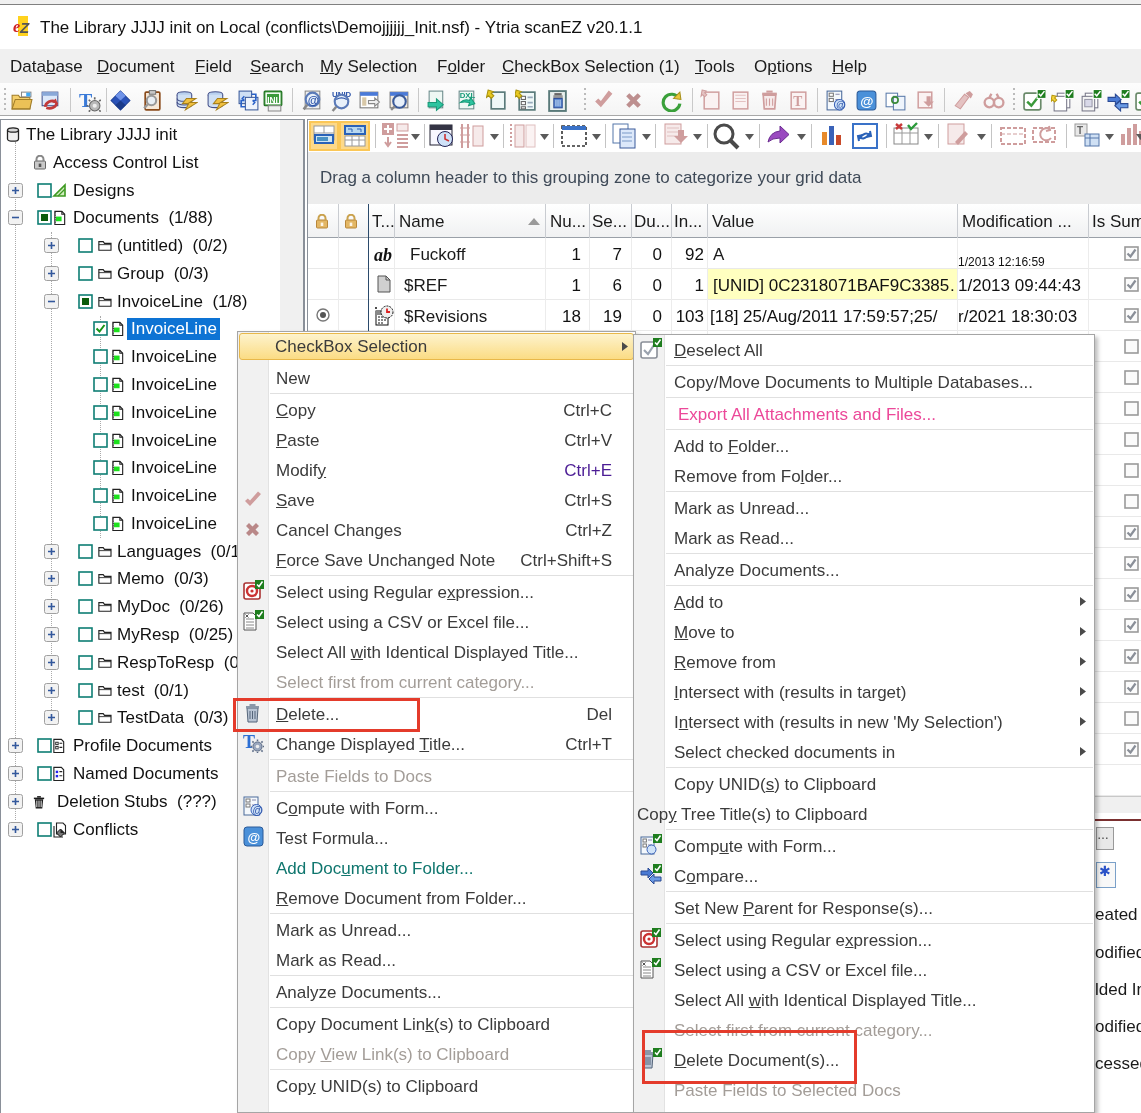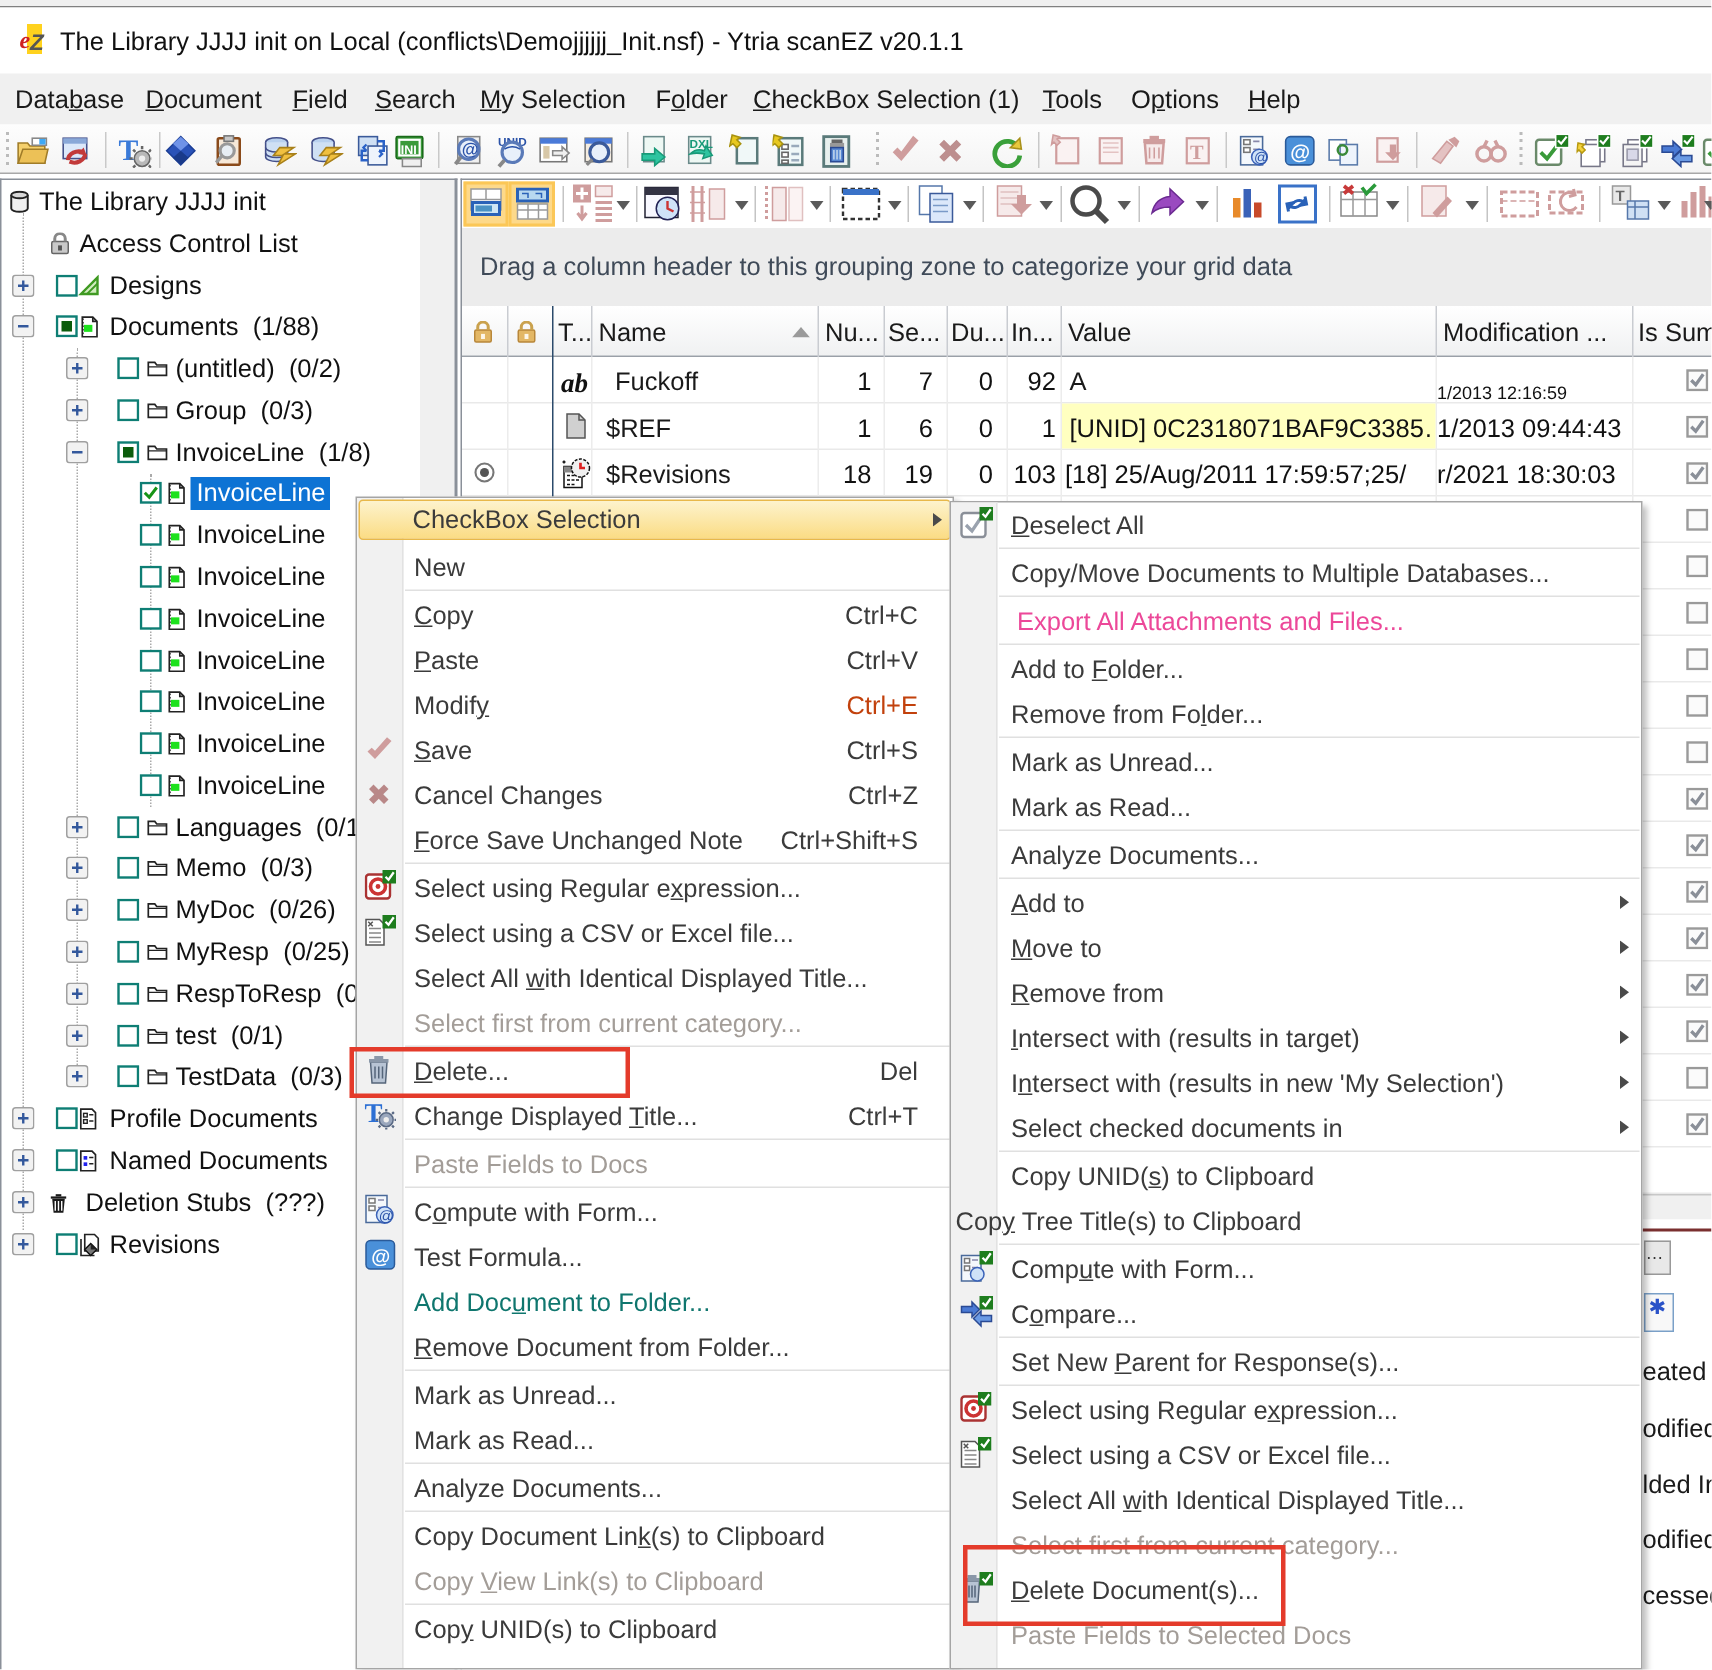--- a/index.html
+++ b/index.html
@@ -855,36 +855,36 @@
 <svg style="position:absolute;left:8px;top:822px;" width="15" height="15" viewBox="0 0 15 15">
     <rect x="0.5" y="0.5" width="14" height="14" rx="2" fill="#f2f2f2" stroke="#a0a0a0"></rect>
     <path d="M4 7.5 H11 M7.5 4 V11" stroke="#33589c" stroke-width="1.6"></path>
   </svg>
 <svg style="position:absolute;left:37px;top:822px;" width="15" height="15" viewBox="0 0 15 15">
     <rect x="1" y="1" width="13" height="13" fill="#fff" stroke="#0e7e74" stroke-width="1.6"></rect>
   </svg>
 <svg style="position:absolute;left:52px;top:821px;" width="15" height="17" viewBox="0 0 15 15">
     <use href="#i-confl"></use>
   </svg>
-<div style="position:absolute;left:73px;top:820px;font-size:17px;color:#111;white-space:pre;">Revisions</div>
+<div style="position:absolute;left:73px;top:820px;font-size:17px;color:#111;white-space:pre;">Conflicts</div>
 <div style="position:absolute;left:237px;top:331px;width:399px;height:782px;background:#fff;border:1px solid #a5a5a5;box-shadow:3px 3px 4px rgba(0,0,0,0.25);"></div>
 <div style="position:absolute;left:238px;top:332px;width:31px;height:780px;background:#f1f1f1;border-right:1px solid #e2e2e2;"></div>
 <div style="position:absolute;left:239px;top:333px;width:395px;height:27px;background:linear-gradient(#fdf3cd,#fbdc84);border:1px solid #e8b84a;border-radius:3px;"></div>
 <div style="position:absolute;left:275px;top:337px;font-size:17px;color:#3b3b3b;white-space:pre;">CheckBox Selection</div>
 <svg style="position:absolute;left:622px;top:342px;" width="6" height="9" viewBox="0 0 6 9">
     <path d="M0 0 L6 4.5 L0 9 Z" fill="#4a4a4a"></path>
   </svg>
 <div style="position:absolute;left:276px;top:369px;font-size:17px;color:#3b3b3b;white-space:pre;">New</div>
 <div style="position:absolute;left:270px;top:392.5px;width:364px;height:1px;background:#e0e0e0;"></div>
 <div style="position:absolute;left:276px;top:401px;font-size:17px;color:#3b3b3b;white-space:pre;"><u>C</u>opy</div>
 <div style="position:absolute;left:512px;top:401px;width:100px;font-size:17px;color:#3b3b3b;text-align:right;white-space:pre;">Ctrl+C</div>
 <div style="position:absolute;left:276px;top:431px;font-size:17px;color:#3b3b3b;white-space:pre;"><u>P</u>aste</div>
 <div style="position:absolute;left:512px;top:431px;width:100px;font-size:17px;color:#3b3b3b;text-align:right;white-space:pre;">Ctrl+V</div>
 <div style="position:absolute;left:276px;top:461px;font-size:17px;color:#3b3b3b;white-space:pre;">Modif<u>y</u></div>
-<div style="position:absolute;left:512px;top:461px;width:100px;font-size:17px;color:#c2410c;text-align:right;white-space:pre;">Ctrl+E</div>
+<div style="position:absolute;left:512px;top:461px;width:100px;font-size:17px;color:#4c1d95;text-align:right;white-space:pre;">Ctrl+E</div>
 <div style="position:absolute;left:276px;top:491px;font-size:17px;color:#3b3b3b;white-space:pre;"><u>S</u>ave</div>
 <div style="position:absolute;left:512px;top:491px;width:100px;font-size:17px;color:#3b3b3b;text-align:right;white-space:pre;">Ctrl+S</div>
 <svg style="position:absolute;left:243px;top:490px;" width="20" height="18" viewBox="0 0 20 18">
     <path d="M2 11 L7 16 L18 4 L15 1.5 L7 10.5 L4.8 8.5 Z" fill="#cf9d9d"></path>
   </svg>
 <div style="position:absolute;left:276px;top:521px;font-size:17px;color:#3b3b3b;white-space:pre;">Cancel Chan<u>g</u>es</div>
 <div style="position:absolute;left:512px;top:521px;width:100px;font-size:17px;color:#3b3b3b;text-align:right;white-space:pre;">Ctrl+Z</div>
 <svg style="position:absolute;left:243px;top:520px;" width="19" height="19" viewBox="0 0 19 19">
     <path d="M3 6 L6 3 L9.5 6.5 L13 3 L16 6 L12.5 9.5 L16 13 L13 16 L9.5 12.5 L6 16 L3 13 L6.5 9.5 Z" fill="#b98888"></path>
   </svg>

